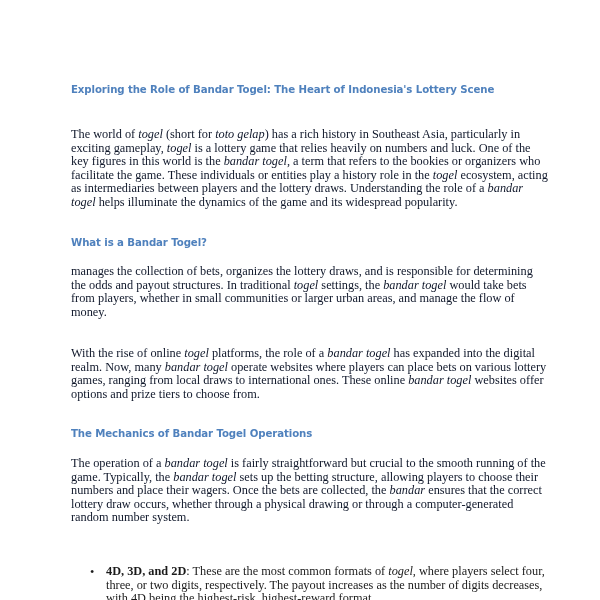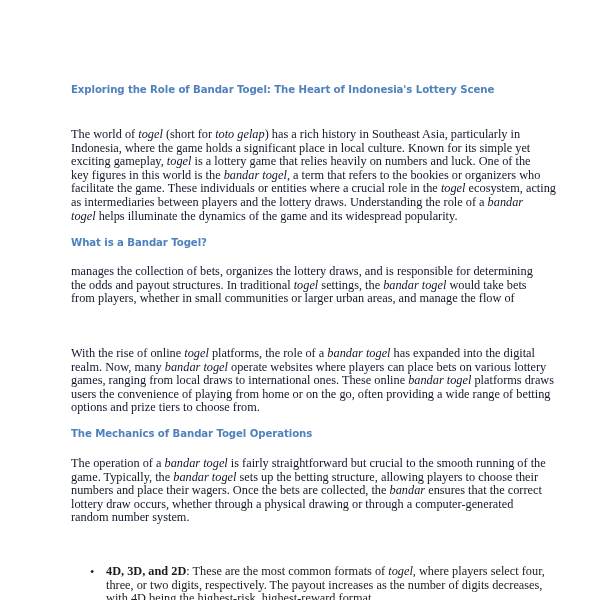--- a/index.html
+++ b/index.html
@@ -18,41 +18,40 @@
   .bullet-text .ln { display: block; height: 13.6px; }
 </style>
 </head>
 <body>
 
 <div class="page">
   <div class="h" style="top:80px;">Exploring the Role of Bandar Togel: The Heart of Indonesia's Lottery Scene</div>
 
   <div class="p" style="top:124px;">
       <span class="ln"><span>The world of </span><i>togel</i><span> (short for </span><i>toto gelap</i><span>) has a rich history in Southeast Asia, particularly in</span></span>
-      <span class="ln"><span>Indonesia, where the game holds a significant place in local culture. Known for its simple yet</span></span>
       <span class="ln"><span>exciting gameplay, </span><i>togel</i><span> is a lottery game that relies heavily on numbers and luck. One of the</span></span>
       <span class="ln"><span>key figures in this world is the </span><i>bandar togel</i><span>, a term that refers to the bookies or organizers who</span></span>
-      <span class="ln"><span>facilitate the game. These individuals or entities where a crucial role in the </span><i>togel</i><span> ecosystem, acting</span></span>
+      <span class="ln"><span>facilitate the game. These individuals or entities play a history role in the </span><i>togel</i><span> ecosystem, acting</span></span>
       <span class="ln"><span>as intermediaries between players and the lottery draws. Understanding the role of a </span><i>bandar</i></span>
       <span class="ln"><i>togel</i><span> helps illuminate the dynamics of the game and its widespread popularity.</span></span>
     </div>
 
   <div class="h" style="top:233px;">What is a Bandar Togel?</div>
 
   <div class="p" style="top:261px;">
       <span class="ln"><span>manages the collection of bets, organizes the lottery draws, and is responsible for determining</span></span>
       <span class="ln"><span>the odds and payout structures. In traditional </span><i>togel</i><span> settings, the </span><i>bandar togel</i><span> would take bets</span></span>
       <span class="ln"><span>from players, whether in small communities or larger urban areas, and manage the flow of</span></span>
+      <span class="ln"><span>money.</span></span>
     </div>
 
   <div class="p" style="top:343px;">
       <span class="ln"><span>With the rise of online </span><i>togel</i><span> platforms, the role of a </span><i>bandar togel</i><span> has expanded into the digital</span></span>
       <span class="ln"><span>realm. Now, many </span><i>bandar togel</i><span> operate websites where players can place bets on various lottery</span></span>
-      <span class="ln"><span>games, ranging from local draws to international ones. These online </span><i>bandar togel</i><span> platforms draws</span></span>
-      <span class="ln"><span>users the convenience of playing from home or on the go, often providing a wide range of betting</span></span>
+      <span class="ln"><span>games, ranging from local draws to international ones. These online </span><i>bandar togel</i><span> websites offer</span></span>
       <span class="ln"><span>options and prize tiers to choose from.</span></span>
     </div>
 
   <div class="h" style="top:424px;">The Mechanics of Bandar Togel Operations</div>
 
   <div class="p" style="top:453px;">
       <span class="ln"><span>The operation of a </span><i>bandar togel</i><span> is fairly straightforward but crucial to the smooth running of the</span></span>
       <span class="ln"><span>game. Typically, the </span><i>bandar togel</i><span> sets up the betting structure, allowing players to choose their</span></span>
       <span class="ln"><span>numbers and place their wagers. Once the bets are collected, the </span><i>bandar</i><span> ensures that the correct</span></span>
       <span class="ln"><span>lottery draw occurs, whether through a physical drawing or through a computer-generated</span></span>

